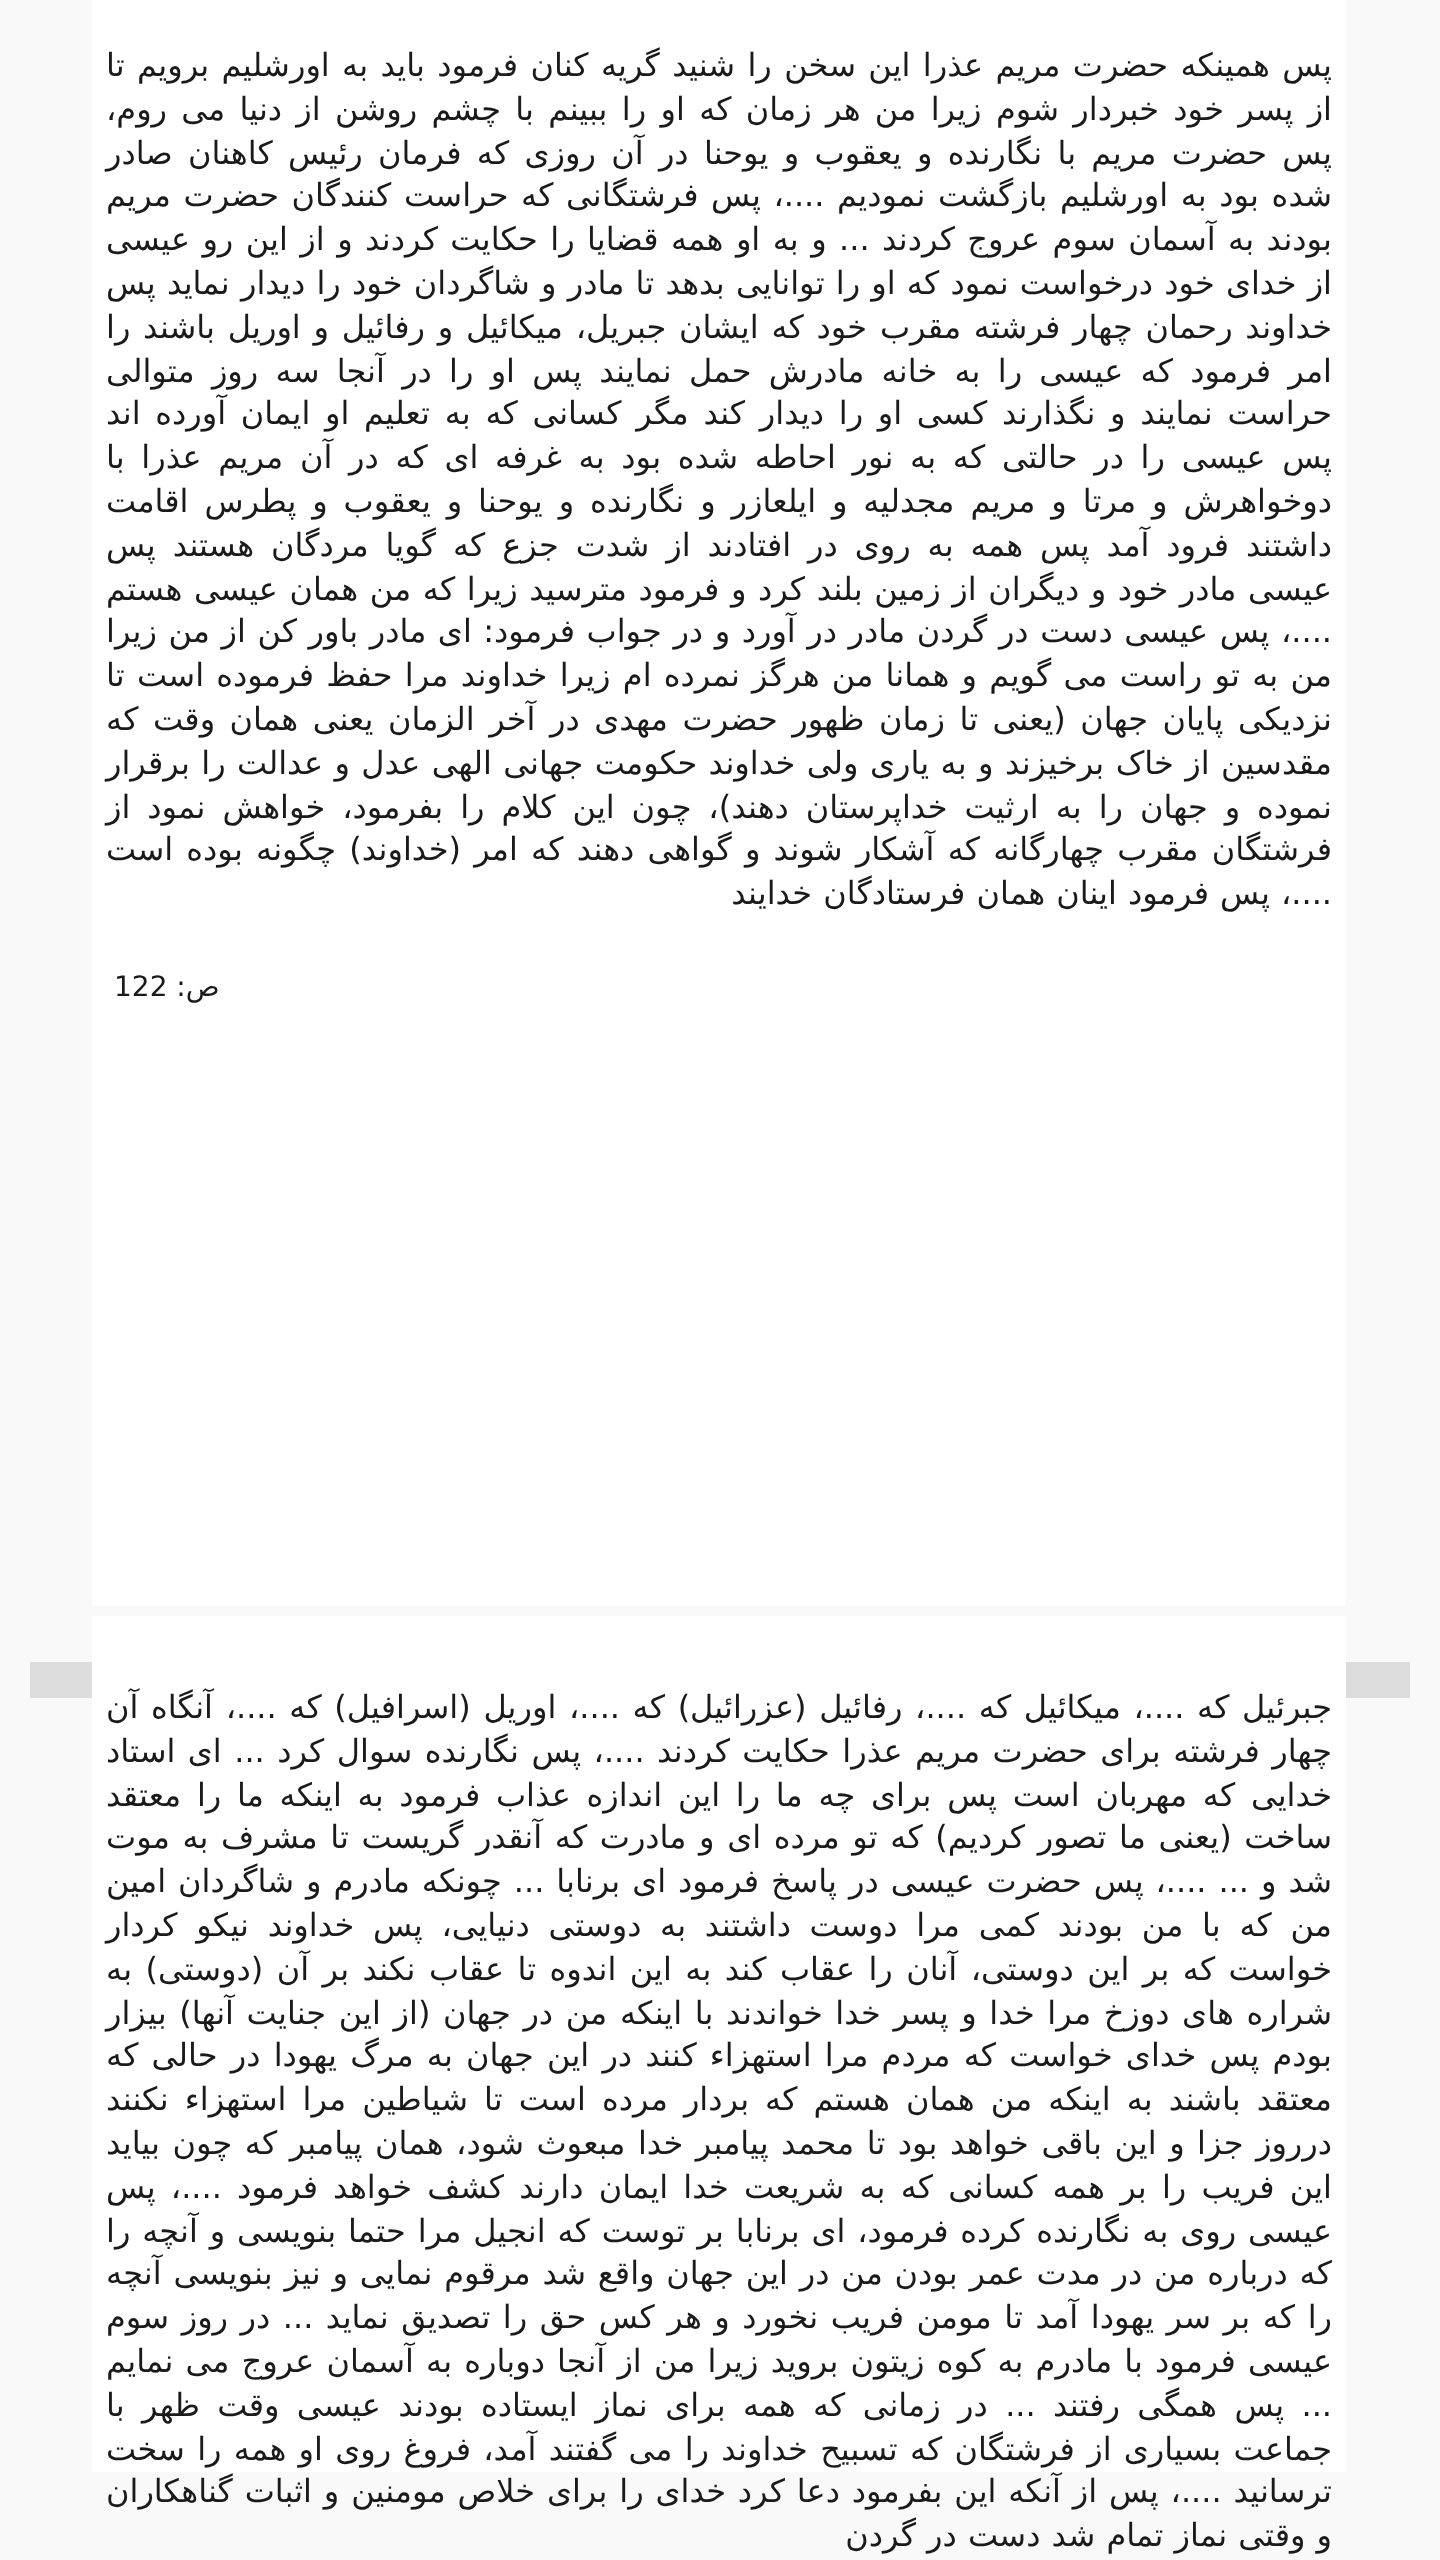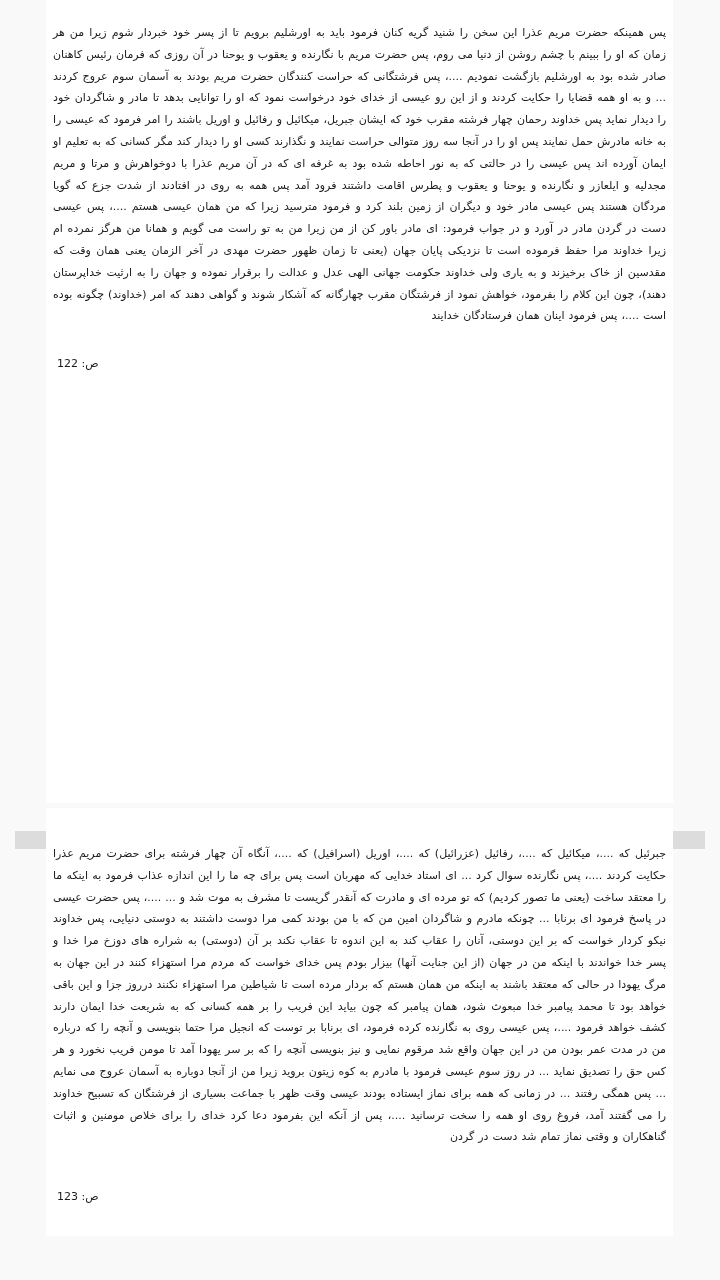--- a/index.html
+++ b/index.html
@@ -53,33 +53,33 @@
     height: 18px;
     background: #dcdcdc;
   }
 
   
   .page-body {
     direction: rtl;
     text-align: justify;
     text-align-last: right;
     font-family: "DejaVu Sans", "Liberation Sans", sans-serif;
-    font-size: 11px;
+    font-size: 16px;
     line-height: 21.8px;
     color: #1a1a1a;
     word-spacing: 0.5px;
     letter-spacing: 0px;
   }
 
   
   .page-number {
     direction: rtl;
     text-align: left;
     font-family: "DejaVu Sans", "Liberation Sans", sans-serif;
-    font-size: 11px;
+    font-size: 14px;
     line-height: 21.8px;
     color: #1a1a1a;
     padding-left: 4px;
   }
 
   .pn-1 { margin-top: 26px; }
   .pn-2 { margin-top: 38px; }
 </style>
 </head>
 <body>

